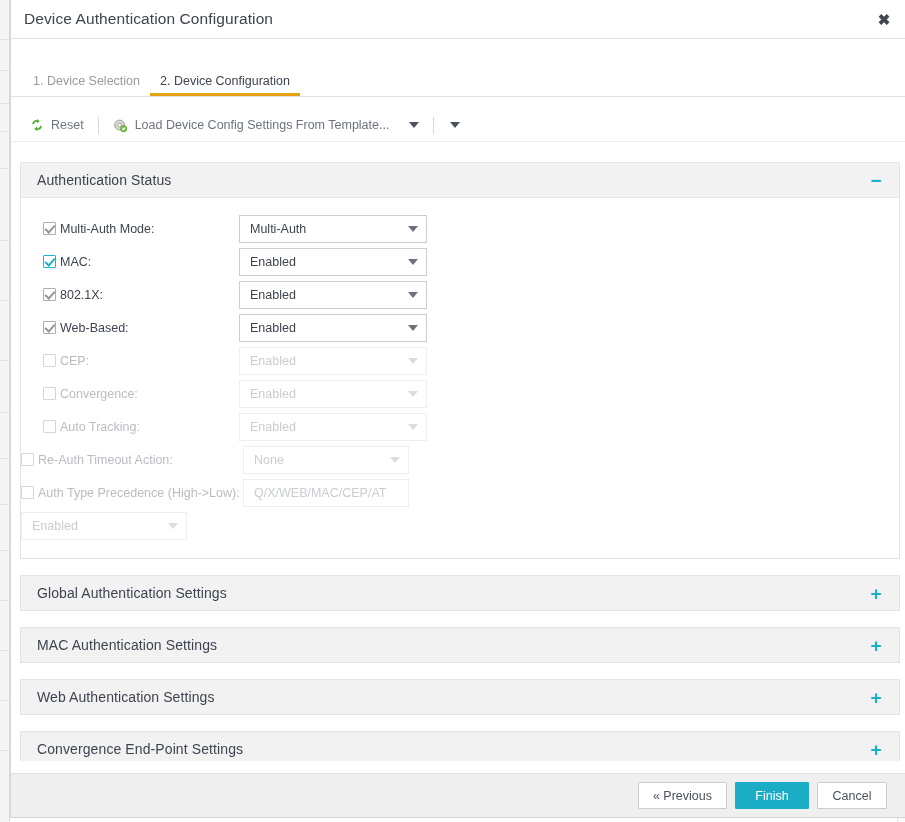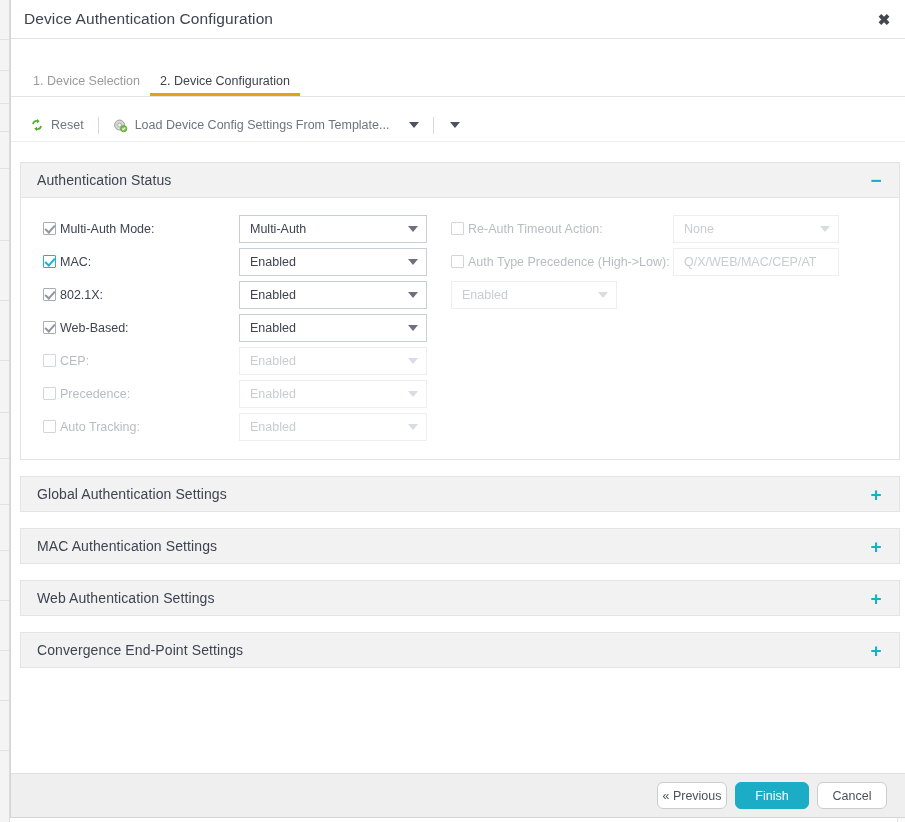--- a/index.html
+++ b/index.html
@@ -197,20 +197,21 @@
     line-height: 1;
     width: 18px;
     text-align: center;
   }
   .panel-body {
     border: 1px solid #e4e4e4;
     border-top: none;
     padding: 14px 0 16px 0;
     display: flex;
     background: #ffffff;
+    flex-direction: column;
   }
   .panel.spaced .panel-head { margin-top: 9px; }
 
   
   .col {
     display: flex;
     flex-direction: column;
   }
   .col-left { width: 430px; padding-left: 22px; box-sizing: border-box; }
   .col-right { width: 430px; }
@@ -296,28 +297,28 @@
     display: flex;
     align-items: center;
     justify-content: flex-end;
     padding-right: 22px;
     gap: 8px;
     box-sizing: border-box;
   }
   .btn {
     min-width: 70px;
     height: 27px;
-    padding: 0 4px;
+    padding: 0 14px;
     border: 1px solid #cccccc;
     background: #ffffff;
     color: #4b515b;
     font-size: 12.5px;
     font-family: inherit;
     cursor: pointer;
-    border-radius: 6px;
+    border-radius: 1px;
     display: flex;
     align-items: center;
     justify-content: center;
     white-space: nowrap;
   }
   .btn.primary {
     background: #1badc6;
     border-color: #1badc6;
     color: #ffffff;
     min-width: 74px;
@@ -460,21 +461,21 @@
             </span>
             <span class="field dim">
               <span class="fval">Enabled</span>
               <span class="fcaret"></span>
             </span>
           </div>
 
           <div class="frow">
             <span class="lbl dim">
               <span class="cbx dim"></span>
-              <span>Precedence:</span>
+              <span>Convergence:</span>
             </span>
             <span class="field dim">
               <span class="fval">Enabled</span>
               <span class="fcaret"></span>
             </span>
           </div>
 
           <div class="frow">
             <span class="lbl dim">
               <span class="cbx dim"></span>

